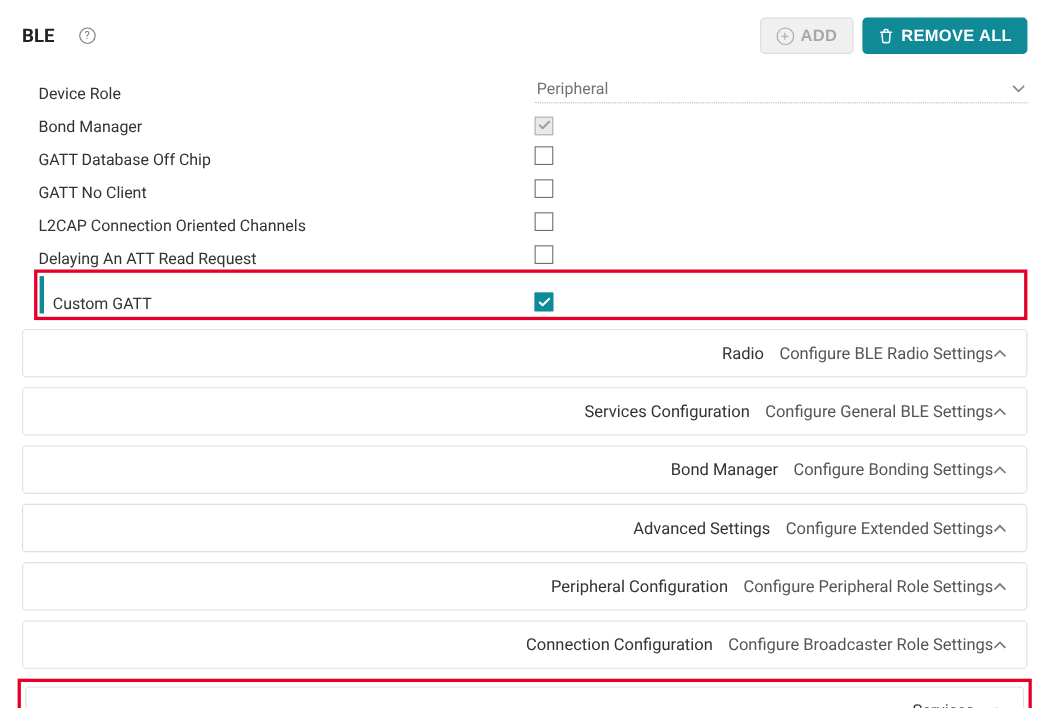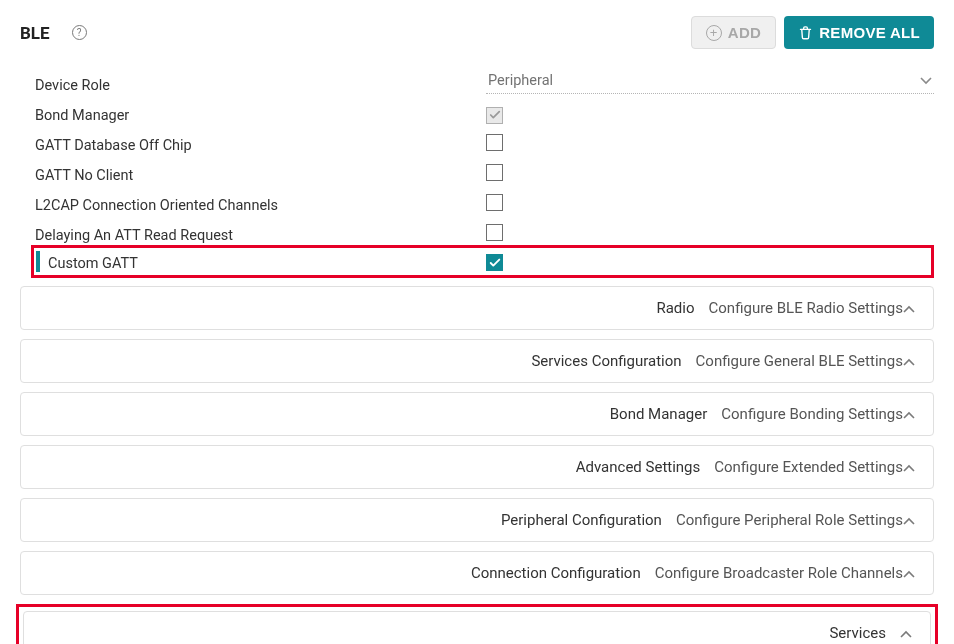--- a/index.html
+++ b/index.html
@@ -99,21 +99,21 @@
     flex: 0 0 454px;
     font-size: 14.5px;
     color: #333;
     padding-left: 3px;
   }
   .setting-control {
     flex: 1;
   }
   .highlight-row {
     border: 3px solid #e60028;
-    padding: 6px 0 3px 0;
+    padding: 18px 0 3px 0;
     position: relative;
     margin-left: -1px;
   }
   .highlight-row::before {
     content: "";
     position: absolute;
     left: 2px;
     top: 3px;
     bottom: 3px;
     width: 4px;
@@ -363,21 +363,21 @@
     <span class="chevron-up">
       <svg width="12" height="8" viewBox="0 0 12 8">
           <path d="M1 7l5-5 5 5" fill="none" stroke="#7a7a7a" stroke-width="1.6"></path>
         </svg>
     </span>
   </div>
 
   <div class="accordion-item">
     <div class="accordion-title">
       <span class="main-label">Connection Configuration</span>
-      <span class="sub-label">Configure Broadcaster Role Channels</span>
+      <span class="sub-label">Configure Broadcaster Role Settings</span>
     </div>
     <span class="chevron-up">
       <svg width="12" height="8" viewBox="0 0 12 8">
           <path d="M1 7l5-5 5 5" fill="none" stroke="#7a7a7a" stroke-width="1.6"></path>
         </svg>
     </span>
   </div>
 
   <div class="highlight-accordion-wrap">
     <div class="accordion-item">

